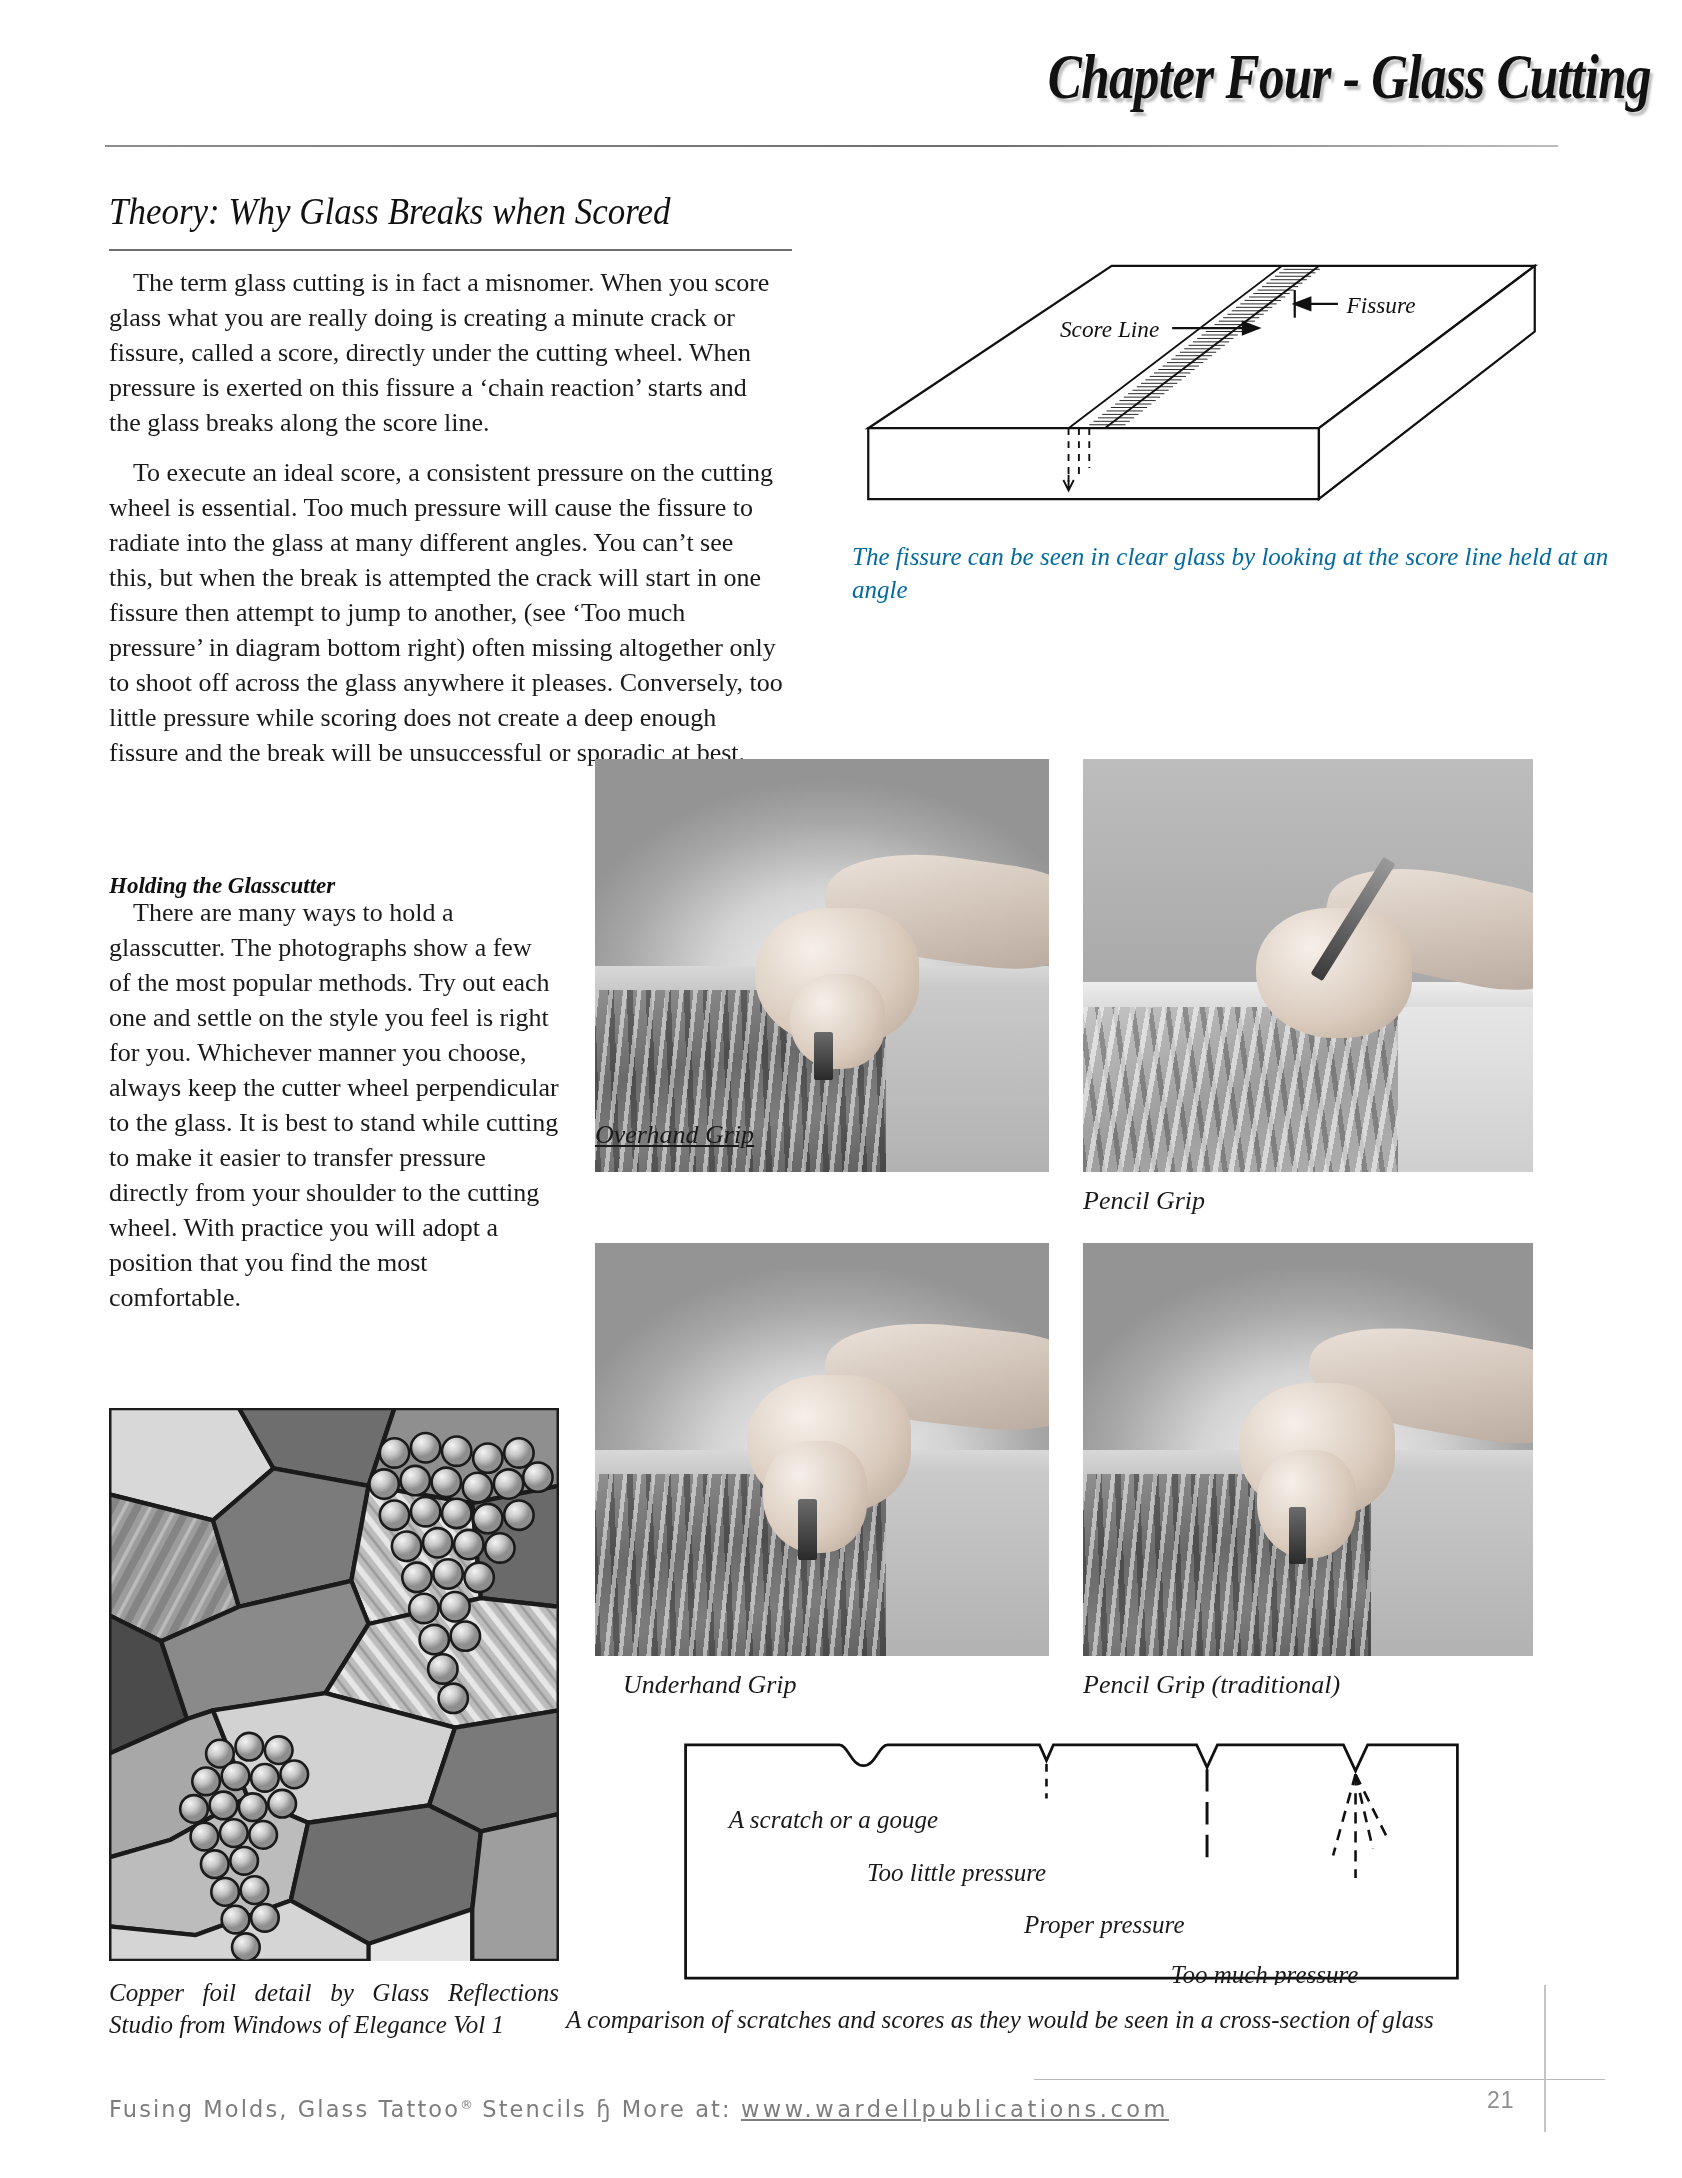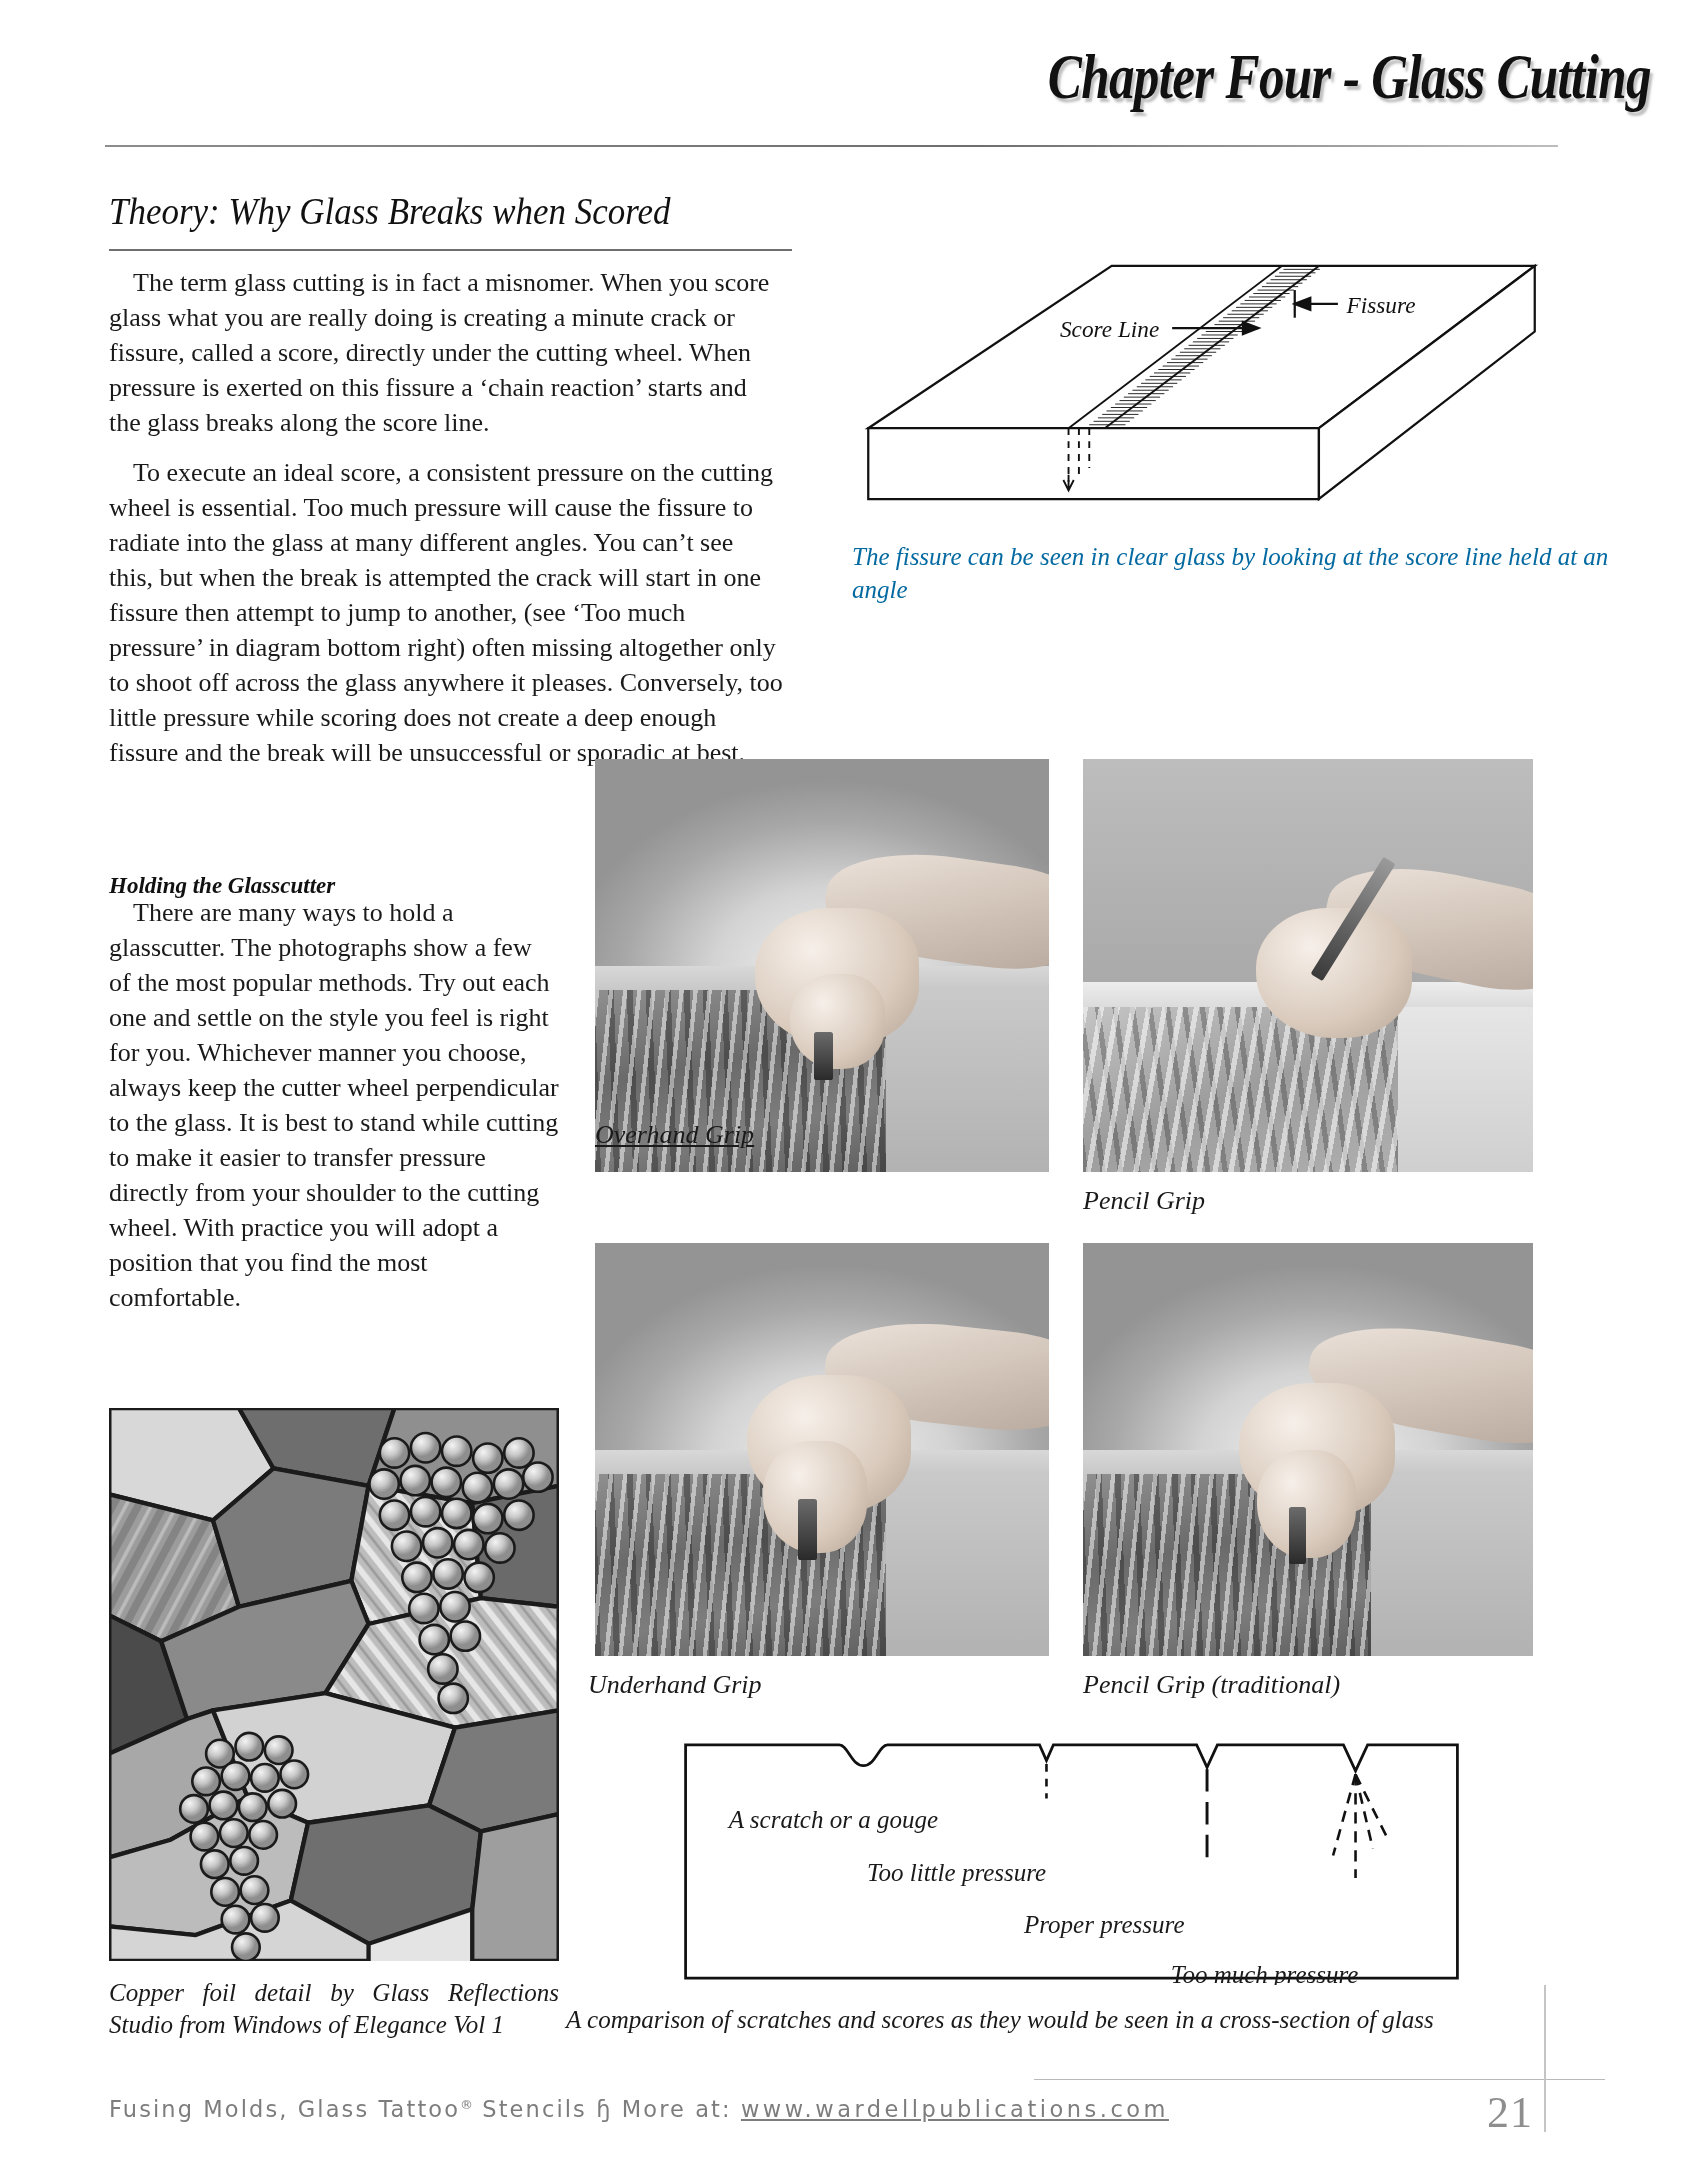--- a/index.html
+++ b/index.html
@@ -121,22 +121,22 @@
   }
   .footer{
     position:absolute;left:109px;top:2096px;
     font-family:"DejaVu Sans", sans-serif;
     font-size:22.5px;letter-spacing:2.1px;color:#7d7d7d;white-space:nowrap;
   }
   .footer .url{text-decoration:underline;letter-spacing:3.5px;}
   .footer sup{font-size:13px;letter-spacing:0;vertical-align:super;}
   .page-num{
     position:absolute;left:1487px;top:2087px;
-    font-family:Liberation Serif, serif;
-    font-size:44px;color:#8e8e8e;letter-spacing:0.9px;
+    font-family:Liberation Sans, sans-serif;
+    font-size:23px;color:#8e8e8e;letter-spacing:0.9px;
   }
   .lbl{font-family:"Liberation Serif", serif;font-style:italic;}
 </style>
 </head>
 <body>
 
 <div class="page">
 
   <div class="chapter-title">Chapter Four - Glass Cutting</div>
   <div class="header-rule"></div>
@@ -278,21 +278,21 @@
       <div class="wall"></div>
         <div class="table-top"></div>
       <div class="glass-sheet"></div>
         <div class="bench"></div>
       <div class="arm" style="right:-35px;top:20%;width:259px;height:99px;transform:rotate(6deg);"></div>
       <div class="hand" style="right:138px;top:32%;width:164px;height:138px;"></div>
       <div class="hand" style="right:182px;top:48%;width:104px;height:112px;"></div>
       <div class="cutter" style="right:232px;top:62%;width:19px;height:61px;"></div>
     </div>
   </div>
-  <div class="cap-photo" style="left:588px;top:1669px;">Underhand Grip</div>
+  <div class="cap-photo" style="left:623px;top:1669px;">Underhand Grip</div>
 
   <div class="photo" style="left:1083px;top:1243px;width:450px;height:413px;">
     <div class="ph-inner">
       <div class="wall"></div>
         <div class="table-top"></div>
       <div class="glass-sheet"></div>
         <div class="bench"></div>
       <div class="arm" style="right:-52px;top:22%;width:277px;height:99px;transform:rotate(10deg);"></div>
       <div class="hand" style="right:138px;top:34%;width:156px;height:134px;"></div>
       <div class="hand" style="right:177px;top:50%;width:99px;height:108px;"></div>

